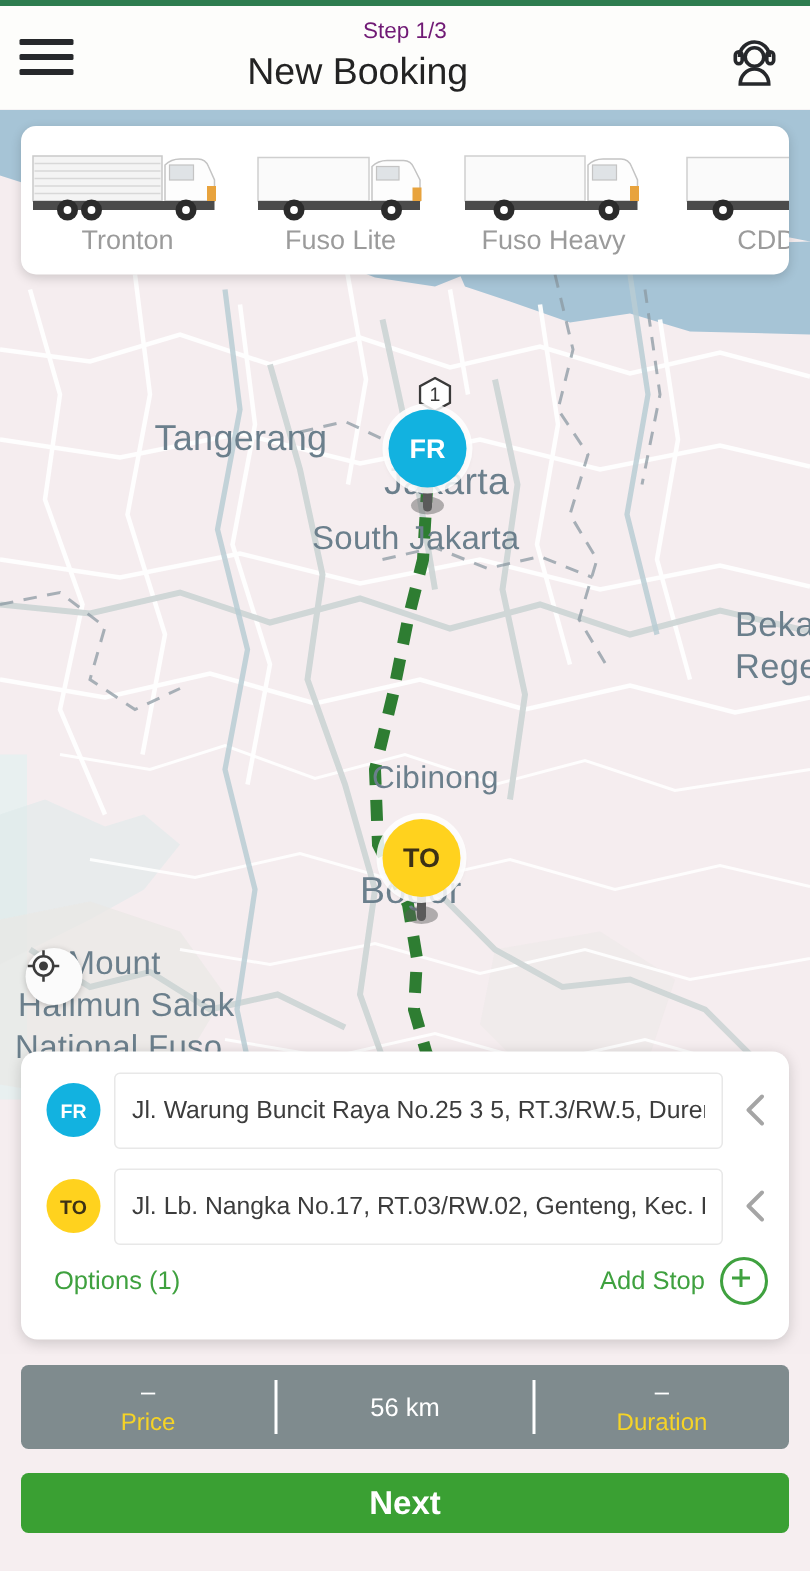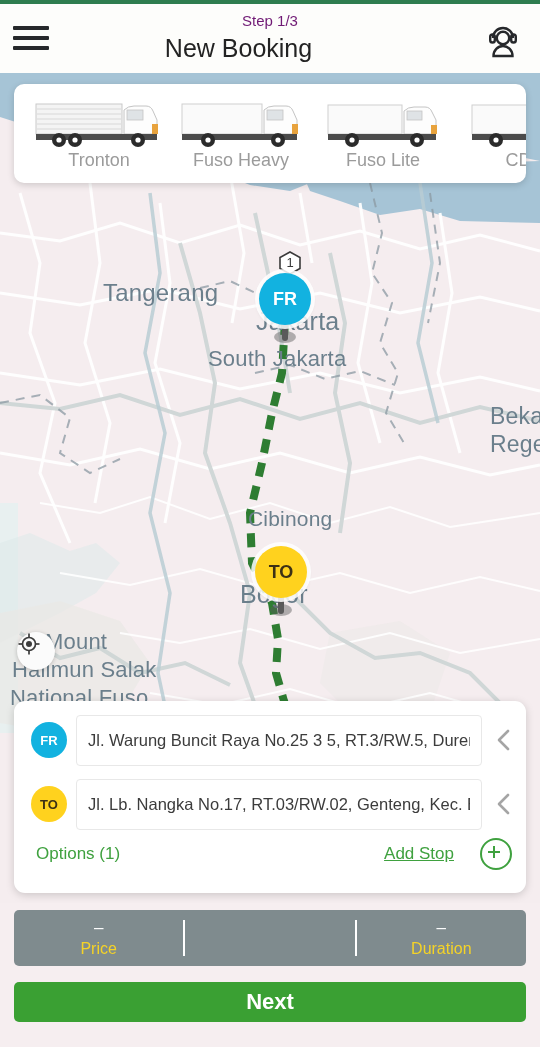--- a/index.html
+++ b/index.html
@@ -56,21 +56,21 @@
   .pin-to{left:255px;top:473px;width:52px;height:92px;}
   .pin-to .pin-circle{background:#ffd21e;color:#3d3115;}
 
   
   .gps-btn{position:absolute;left:17px;top:559px;width:38px;height:38px;border-radius:50%;
     background:#fbfbfb;box-shadow:0 1px 4px rgba(0,0,0,.22);z-index:22;display:flex;align-items:center;justify-content:center;cursor:pointer;}
 
   
   .truck-card{position:absolute;top:84px;left:14px;width:512px;height:99px;background:#ffffff;
     border-radius:10px;box-shadow:0 2px 7px rgba(0,0,0,.16);z-index:40;overflow:hidden;}
-  .truck-row{display:flex;align-items:flex-start;height:100%;padding-left:14px;}
+  .truck-row{display:flex;align-items:flex-start;height:100%;}
   .truck-item{width:142px;flex:0 0 142px;display:flex;flex-direction:column;align-items:center;padding-top:12px;cursor:pointer;}
   .truck-item svg{display:block;}
   .truck-name{margin-top:2px;font-size:18px;color:#9b9b9b;white-space:nowrap;}
 
   
   .addr-panel{position:absolute;left:14px;top:701px;width:512px;height:192px;background:#ffffff;
     border-radius:11px;box-shadow:0 2px 9px rgba(0,0,0,.17);z-index:45;}
   .addr-row{position:absolute;left:0;width:512px;height:50px;display:flex;align-items:center;}
   .addr-row.r1{top:14px;}
   .addr-row.r2{top:78px;}
@@ -78,21 +78,21 @@
     display:flex;align-items:center;justify-content:center;font-size:13px;font-weight:bold;}
   .badge-fr{background:#12b2e0;color:#ffffff;}
   .badge-to{background:#ffd21e;color:#3d3115;}
   .addr-input{flex:1 1 auto;height:49px;border:1px solid #e8e8e8;border-radius:4px;background:#fff;
     display:flex;align-items:center;padding:0 11px;overflow:hidden;cursor:text;}
   .addr-text{font-size:16.5px;color:#3c3c3c;white-space:nowrap;overflow:hidden;text-overflow:clip;}
   .addr-chev{flex:0 0 44px;display:flex;align-items:center;justify-content:center;cursor:pointer;}
   .panel-actions{position:absolute;left:0;top:128px;width:516px;height:50px;display:flex;align-items:center;}
   .options-link{margin-left:22px;font-size:17px;color:#3fa13f;cursor:pointer;}
   .addstop-wrap{margin-left:auto;margin-right:18px;display:flex;align-items:center;cursor:pointer;}
-  .addstop-label{font-size:17px;color:#3fa13f;margin-right:26px;text-decoration:underline;}
+  .addstop-label{font-size:17px;color:#3fa13f;margin-right:10px;}
   .addstop-circle{width:28px;height:28px;border-radius:50%;border:2px solid #3fa13f;position:relative;}
   .addstop-circle:before,.addstop-circle:after{content:"";position:absolute;background:#3fa13f;}
   .addstop-circle:before{left:6px;top:11px;width:12px;height:2px;}
   .addstop-circle:after{left:11px;top:6px;width:2px;height:12px;}
 
   
   .stats{position:absolute;left:14px;top:910px;width:512px;height:56px;background:#7f8b8e;border-radius:5px;
      display:flex;align-items:center;z-index:50;}
   .stat{flex:1 1 0;text-align:center;position:relative;}
   .stat-value{font-size:17px;color:#ffffff;line-height:21px;}
@@ -252,46 +252,46 @@
           <circle cx="41" cy="44" r="7" fill="#2b2b2b"></circle>
             <circle cx="41" cy="44" r="2.6" fill="#fff"></circle>
           <circle cx="104" cy="44" r="7" fill="#2b2b2b"></circle>
             <circle cx="104" cy="44" r="2.6" fill="#fff"></circle>
         </svg>
         <div class="truck-name">Tronton</div>
       </div>
 
       <div class="truck-item">
         <svg width="130" height="52" viewBox="0 0 130 52">
+          <rect x="10" y="9" width="74" height="29" fill="#fafafa" stroke="#cfcfcf" stroke-width="1"></rect>
+          <path d="M86 15 q4 -4 10 -4 l11 0 q5 0 7 5 l4 8 0 14 -32 0 z" fill="#fdfdfd" stroke="#c4c4c4" stroke-width="1"></path>
+          <rect x="89" y="15" width="15" height="9" fill="#dfe3e6" stroke="#c4c4c4" stroke-width="0.8"></rect>
+          <rect x="10" y="38" width="108" height="6" fill="#4b4b4b"></rect>
+          <rect x="113" y="29" width="6" height="9" fill="#e8a33d"></rect>
+          <circle cx="34" cy="44" r="7" fill="#2b2b2b"></circle>
+            <circle cx="34" cy="44" r="2.6" fill="#fff"></circle>
+          <circle cx="99" cy="44" r="7" fill="#2b2b2b"></circle>
+            <circle cx="99" cy="44" r="2.6" fill="#fff"></circle>
+        </svg>
+        <div class="truck-name">Fuso Lite</div>
+      </div>
+
+      <div class="truck-item">
+        <svg width="130" height="52" viewBox="0 0 130 52">
           <rect x="6" y="8" width="80" height="30" fill="#fafafa" stroke="#cfcfcf" stroke-width="1"></rect>
           <path d="M88 14 q4 -4 10 -4 l12 0 q5 0 7 5 l4 9 0 14 -33 0 z" fill="#fdfdfd" stroke="#c4c4c4" stroke-width="1"></path>
           <rect x="91" y="14" width="16" height="10" fill="#dfe3e6" stroke="#c4c4c4" stroke-width="0.8"></rect>
           <rect x="6" y="38" width="115" height="6" fill="#4b4b4b"></rect>
           <rect x="116" y="28" width="6" height="10" fill="#e8a33d"></rect>
           <circle cx="32" cy="44" r="7" fill="#2b2b2b"></circle>
             <circle cx="32" cy="44" r="2.6" fill="#fff"></circle>
           <circle cx="102" cy="44" r="7" fill="#2b2b2b"></circle>
             <circle cx="102" cy="44" r="2.6" fill="#fff"></circle>
         </svg>
         <div class="truck-name">Fuso Heavy</div>
-      </div>
-
-      <div class="truck-item">
-        <svg width="130" height="52" viewBox="0 0 130 52">
-          <rect x="10" y="9" width="74" height="29" fill="#fafafa" stroke="#cfcfcf" stroke-width="1"></rect>
-          <path d="M86 15 q4 -4 10 -4 l11 0 q5 0 7 5 l4 8 0 14 -32 0 z" fill="#fdfdfd" stroke="#c4c4c4" stroke-width="1"></path>
-          <rect x="89" y="15" width="15" height="9" fill="#dfe3e6" stroke="#c4c4c4" stroke-width="0.8"></rect>
-          <rect x="10" y="38" width="108" height="6" fill="#4b4b4b"></rect>
-          <rect x="113" y="29" width="6" height="9" fill="#e8a33d"></rect>
-          <circle cx="34" cy="44" r="7" fill="#2b2b2b"></circle>
-            <circle cx="34" cy="44" r="2.6" fill="#fff"></circle>
-          <circle cx="99" cy="44" r="7" fill="#2b2b2b"></circle>
-            <circle cx="99" cy="44" r="2.6" fill="#fff"></circle>
-        </svg>
-        <div class="truck-name">Fuso Lite</div>
       </div>
 
       <div class="truck-item">
         <svg width="130" height="52" viewBox="0 0 130 52">
           <rect x="12" y="9" width="72" height="29" fill="#fafafa" stroke="#cfcfcf" stroke-width="1"></rect>
           <path d="M86 15 q4 -4 10 -4 l11 0 q5 0 7 5 l4 8 0 14 -32 0 z" fill="#fdfdfd" stroke="#c4c4c4" stroke-width="1"></path>
           <rect x="12" y="38" width="106" height="6" fill="#4b4b4b"></rect>
           <rect x="113" y="29" width="6" height="9" fill="#e8a33d"></rect>
           <circle cx="36" cy="44" r="7" fill="#2b2b2b"></circle>
             <circle cx="36" cy="44" r="2.6" fill="#fff"></circle>
@@ -339,20 +339,21 @@
     </div>
   </div>
 
   <div class="stats">
     <div class="stat">
       <div class="stat-value">–</div>
       <div class="stat-label">Price</div>
     </div>
     <div class="stat-div"></div>
     <div class="stat">
+      <div class="stat-value">56 km</div>
     </div>
     <div class="stat-div"></div>
     <div class="stat">
       <div class="stat-value">–</div>
       <div class="stat-label">Duration</div>
     </div>
   </div>
 
   <div class="next-btn">
     <span class="next-label">Next</span>

